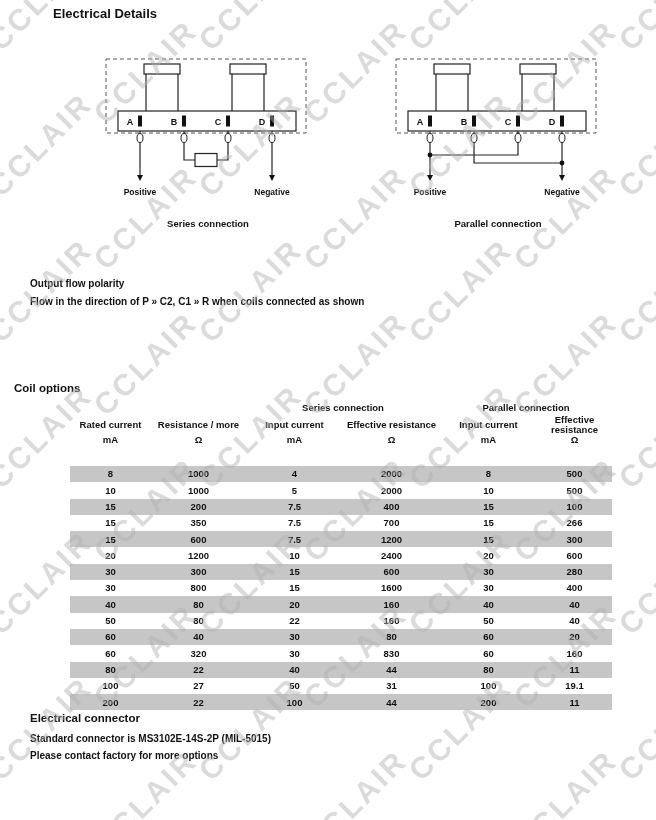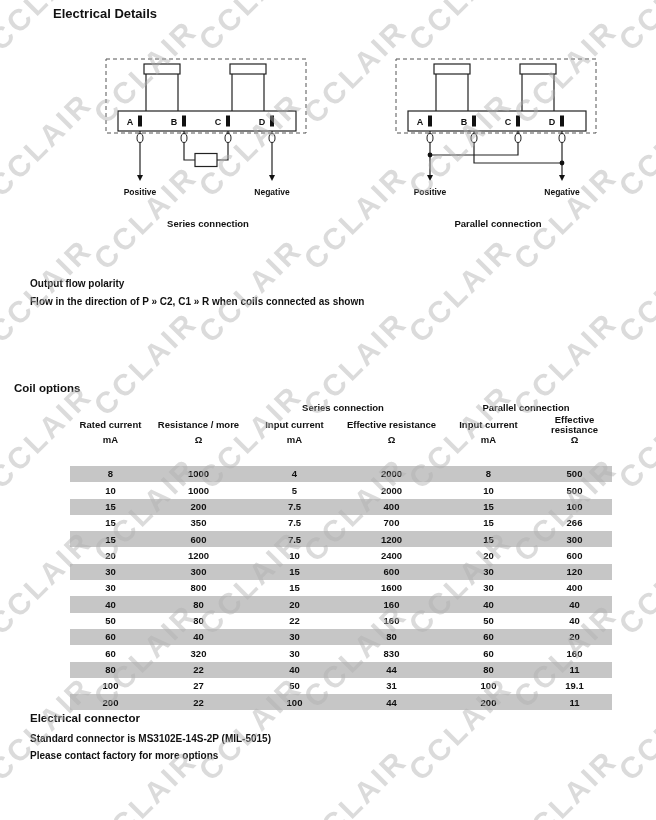--- a/index.html
+++ b/index.html
@@ -245,21 +245,21 @@
           <div class="cell">2400</div>
           <div class="cell">20</div>
           <div class="cell">600</div>
         </div>
         <div class="grid6 tbl-row stripe">
           <div class="cell">30</div>
           <div class="cell">300</div>
           <div class="cell">15</div>
           <div class="cell">600</div>
           <div class="cell">30</div>
-          <div class="cell">120</div>
+          <div class="cell">280</div>
         </div>
         <div class="grid6 tbl-row">
           <div class="cell">30</div>
           <div class="cell">800</div>
           <div class="cell">15</div>
           <div class="cell">1600</div>
           <div class="cell">30</div>
           <div class="cell">400</div>
         </div>
         <div class="grid6 tbl-row stripe">

